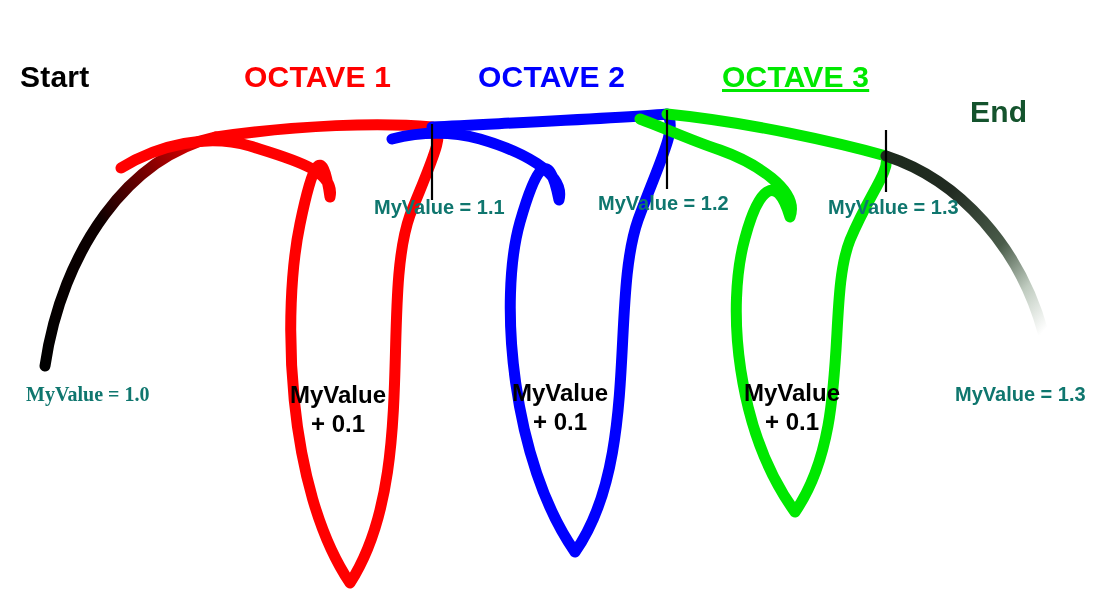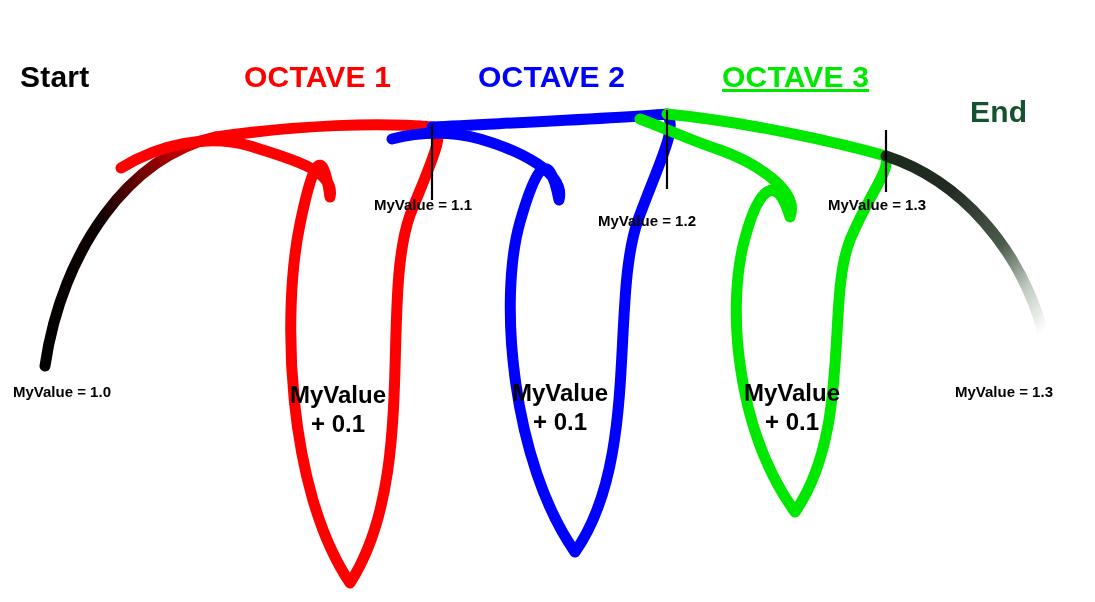--- a/index.html
+++ b/index.html
@@ -29,22 +29,22 @@
     font-family: "Liberation Sans", sans-serif;
     font-weight: bold;
     font-size: 30px;
     white-space: nowrap;
     letter-spacing: 0.2px;
   }
   .tick-label {
     position: absolute;
     font-family: "Liberation Sans", sans-serif;
     font-weight: bold;
-    font-size: 15px;
-    color: #000000;
+    font-size: 20px;
+    color: #0f766e;
     white-space: nowrap;
   }
   .loop-label {
     position: absolute;
     font-family: "Liberation Sans", sans-serif;
     font-weight: bold;
     font-size: 24px;
     color: #000000;
     text-align: center;
     line-height: 1.22;
@@ -92,23 +92,23 @@
   </svg>
 
   <div id="headings-layer">
       <div class="heading" style="left: 20px; top: 60px; color: rgb(0, 0, 0);">Start</div>
       <div class="heading" style="left: 222px; top: 60px; color: rgb(255, 0, 0); margin-left: 22px;">OCTAVE 1</div>
       <div class="heading" style="left: 478px; top: 60px; color: rgb(0, 0, 255);">OCTAVE 2</div>
       <div class="heading" style="left: 722px; top: 60px; color: rgb(0, 232, 0); text-decoration: underline;">OCTAVE 3</div>
       <div class="heading" style="left: 970px; top: 60px; color: #14532d; margin-top: 35px;">End</div>
     </div>
   <div id="tick-labels-layer">
-      <div class="tick-label" style="left: 13px; top: 383px;">MyValue = 1.0</div>
+      <div class="tick-label" style="left: 26px; top: 383px; font-family: Liberation Serif, serif;">MyValue = 1.0</div>
       <div class="tick-label" style="left: 374px; top: 196px;">MyValue = 1.1</div>
-      <div class="tick-label" style="left: 598px; top: 212px;">MyValue = 1.2</div>
+      <div class="tick-label" style="left: 598px; top: 192px;">MyValue = 1.2</div>
       <div class="tick-label" style="left: 828px; top: 196px;">MyValue = 1.3</div>
       <div class="tick-label" style="left: 955px; top: 383px;">MyValue = 1.3</div>
     </div>
   <div id="loop-labels-layer">
       <div class="loop-label" style="left: 338px; top: 380px; transform: translateX(-50%);">
         <span class="ln">MyValue</span>
         <span class="ln">+ 0.1</span>
       </div>
       <div class="loop-label" style="left: 560px; top: 378px; transform: translateX(-50%);">
         <span class="ln">MyValue</span>

